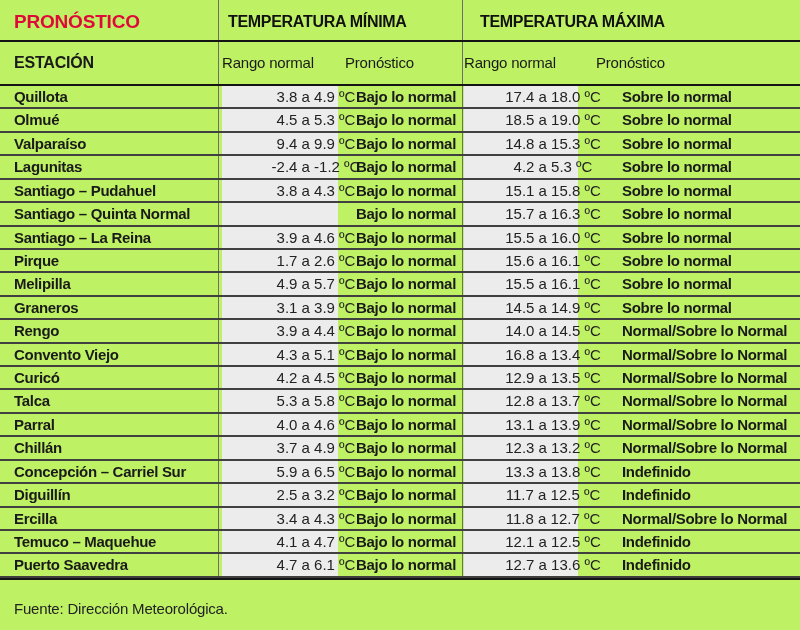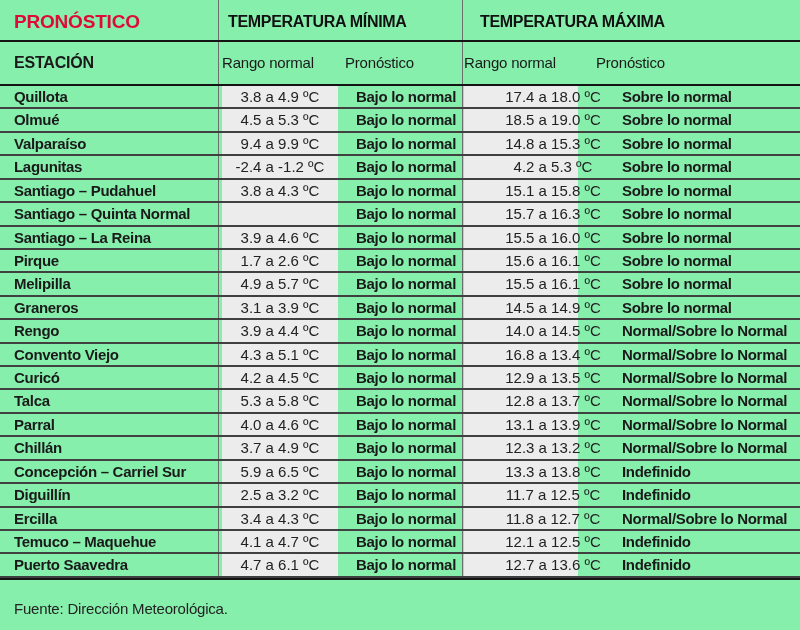--- a/index.html
+++ b/index.html
@@ -1,17 +1,17 @@
 <!DOCTYPE html>
 <html><head>
 <meta charset="utf-8">
 <style>
   html,body{margin:0;padding:0;background:#ffffff;}
   .app{
-    position:relative;width:800px;height:630px;background:#86efac;overflow:hidden;
+    position:relative;width:800px;height:630px;background:#bef264;overflow:hidden;
     font-family:"Liberation Sans",sans-serif;color:#1a1a1a;
   }
   
   .vline{position:absolute;top:0;width:1px;height:580px;background:#6e6e6e;}
   .vline.v1{left:218px;}
   .vline.v2{left:462px;}
   
   .hline{position:absolute;left:0;width:800px;background:#141414;}
   .hline.h1{top:40px;height:2px;}
   .hline.h2{top:84px;height:2px;}
@@ -30,21 +30,21 @@
   .sub.c{text-align:left;}
   .sub.rn1{left:222px;width:116px;}
   .sub.pr1{left:345px;}
   .sub.rn2{left:464px;width:114px;}
   .sub.pr2{left:596px;}
   
   .rows{position:absolute;left:0;top:86px;width:800px;}
   .row{position:relative;height:23.43px;box-sizing:border-box;border-bottom:2px solid #404040;}
   .cell{position:absolute;top:0;line-height:22.5px;font-size:15px;white-space:nowrap;}
   .cell.station{left:14px;width:200px;font-weight:bold;letter-spacing:-0.3px;}
-  .cell.minrange{left:222px;width:116px;text-align:center;color:#222;}
+  .cell.minrange{left:222px;width:116px;text-align:center;color:#222;padding-left:36px;}
   .cell.minprog{left:338px;width:118px;text-align:right;font-weight:bold;letter-spacing:-0.3px;}
   .cell.maxrange{left:464px;width:114px;text-align:center;color:#222;padding-left:32px;}
   .cell.maxprog{left:590px;width:217px;text-align:left;font-weight:bold;letter-spacing:-0.3px;padding-left:32px;}
   
   .source{position:absolute;left:14px;top:600px;font-size:15px;color:#222;letter-spacing:-0.2px;}
 </style>
 </head>
 <body>
 
 <div class="app">

